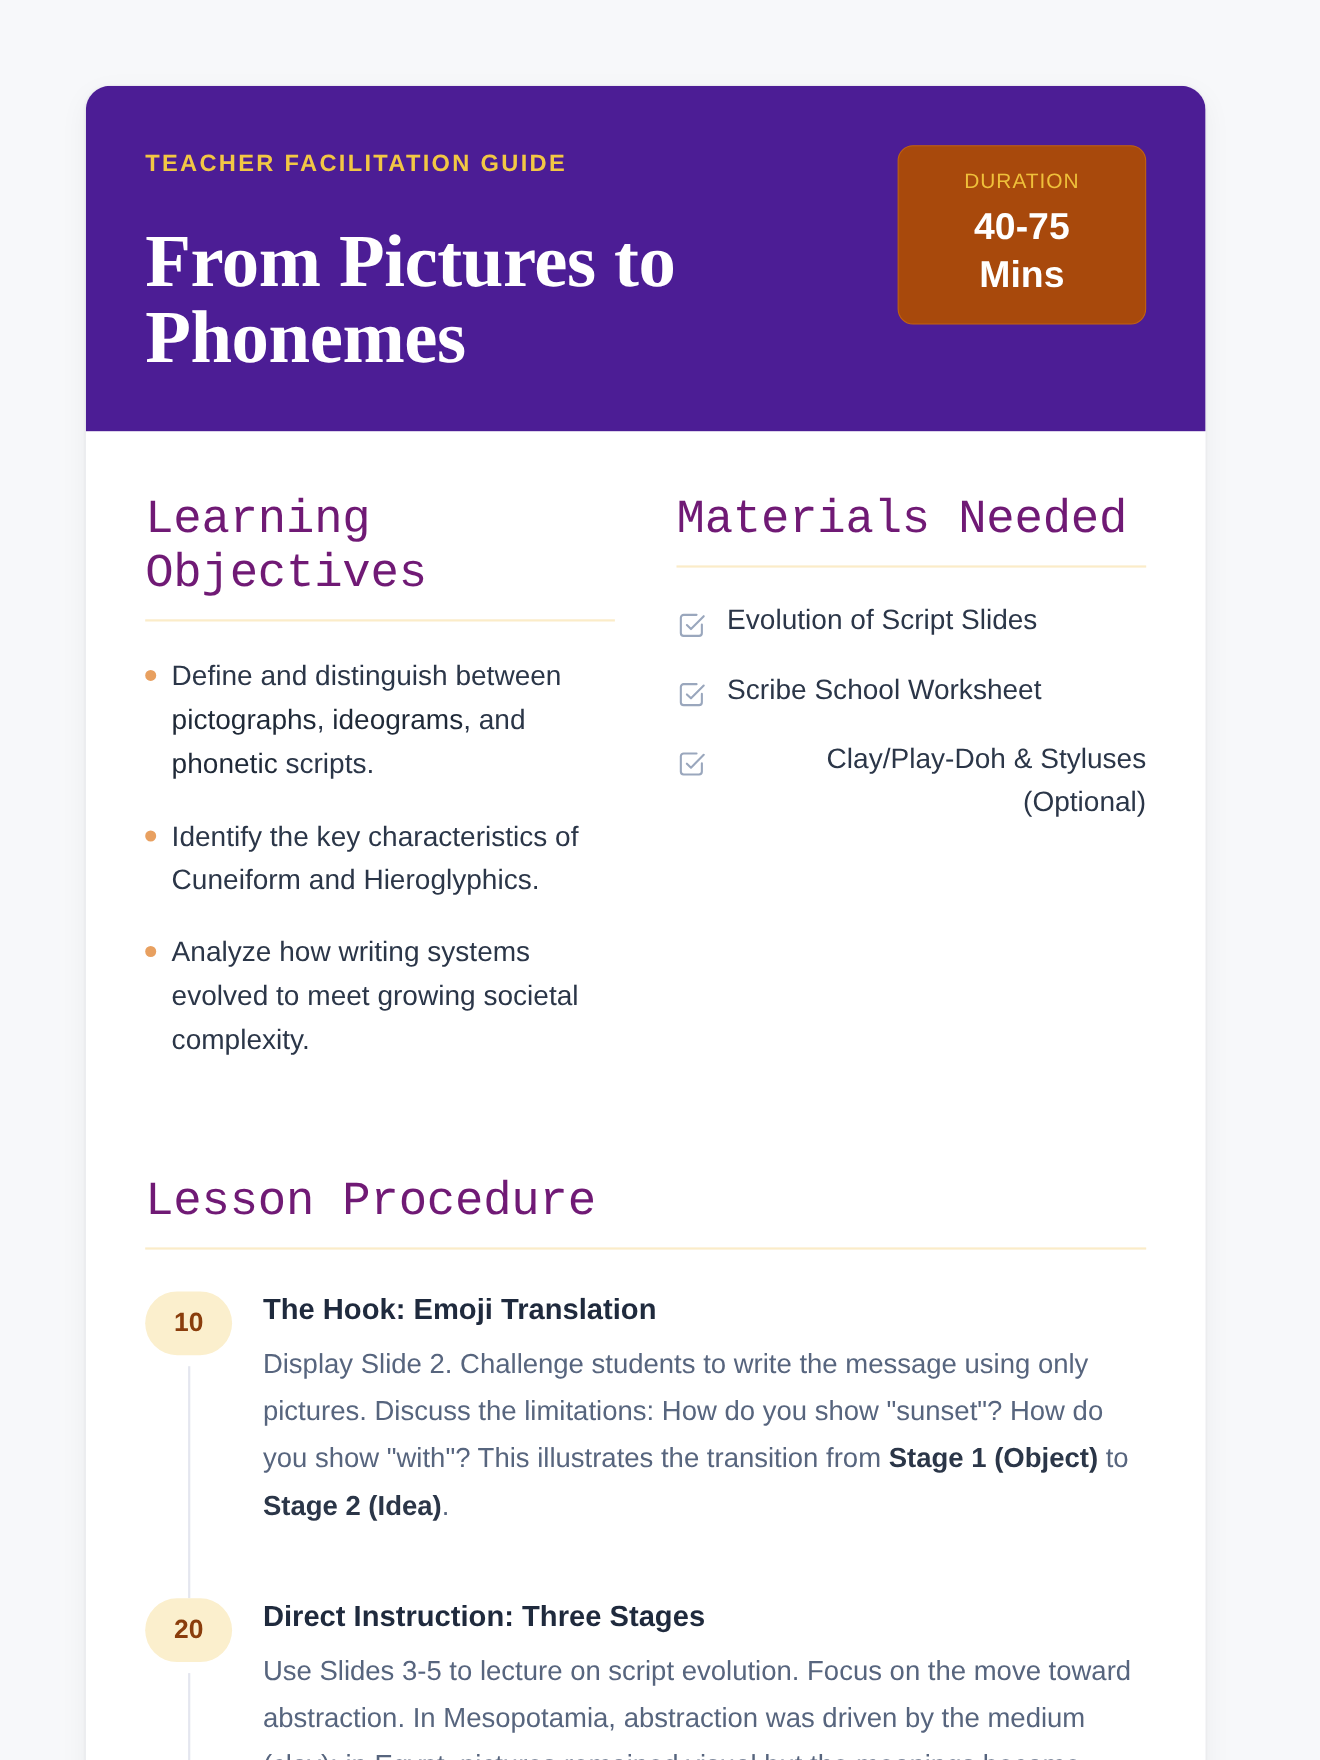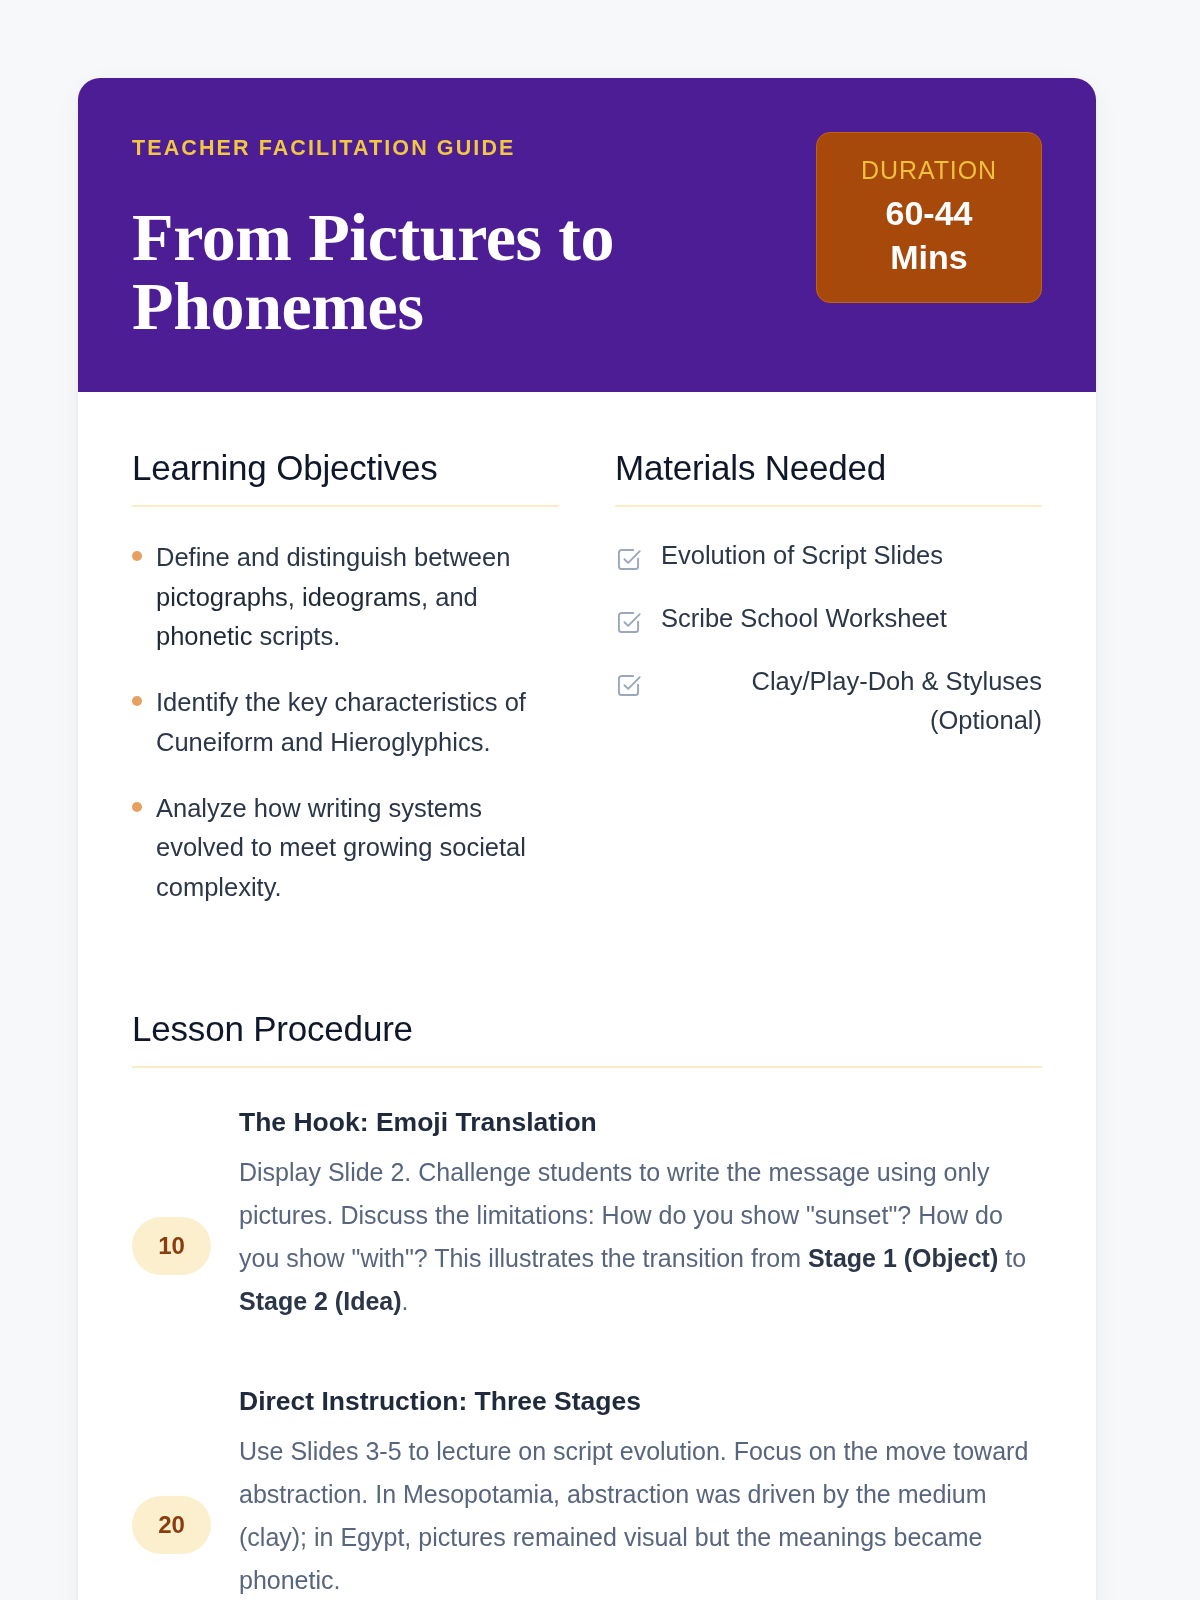--- a/index.html
+++ b/index.html
@@ -65,21 +65,21 @@
     margin-top: 2px;
     background: #a8490c;
     border: 1.5px solid #c2620f;
     border-radius: 14px;
     padding: 22px 14px 24px 14px;
     text-align: center;
   }
 
   .duration-label {
     color: #efc03a;
-    font-size: 25px;
+    font-size: 19px;
     font-weight: normal;
     letter-spacing: 0.9px;
     text-transform: uppercase;
     line-height: 1.2;
   }
 
   .duration-value {
     color: #ffffff;
     font-size: 34px;
     font-weight: bold;
@@ -97,23 +97,23 @@
   .card-body { padding: 56px 54px 0 54px; }
 
   .two-col {
     display: flex;
     gap: 56px;
     align-items: flex-start;
   }
   .col { flex: 1 1 0; min-width: 0; }
 
   .section-heading {
-    font-family: Liberation Sans, sans-serif;
-    color: #0f172a;
-    font-size: 35px;
+    font-family: Liberation Mono, monospace;
+    color: #701a75;
+    font-size: 43px;
     font-weight: normal;
     line-height: 1.15;
     letter-spacing: -0.2px;
   }
 
   .heading-rule {
     height: 2px;
     background: #fbecc8;
     margin-top: 17px;
     width: 100%;
@@ -178,21 +178,21 @@
   .step {
     display: flex;
     align-items: flex-start;
     gap: 28px;
     position: relative;
   }
   .step-gutter {
     flex: 0 0 auto;
     width: 79px;
     display: flex;
-    flex-direction: row;
+    flex-direction: column;
     align-items: center;
     align-self: stretch;
   }
   .step-badge {
     width: 79px;
     height: 58px;
     border-radius: 29px;
     background: #fbefcd;
     color: #8a3d0c;
     font-size: 24px;
@@ -232,21 +232,21 @@
 <div class="page">
   <div class="card">
 
     <div class="card-header">
       <div class="header-left">
         <div class="eyebrow">TEACHER FACILITATION GUIDE</div>
         <h1 class="card-title">From Pictures to Phonemes</h1>
       </div>
       <div class="duration-badge">
         <div class="duration-label">DURATION</div>
-        <div class="duration-value">60-44</div>
+        <div class="duration-value">40-75</div>
         <div class="duration-unit">Mins</div>
       </div>
     </div>
 
     <div class="card-body">
 
       <div class="two-col">
 
         <div class="col">
           <h2 class="section-heading">Learning Objectives</h2>

